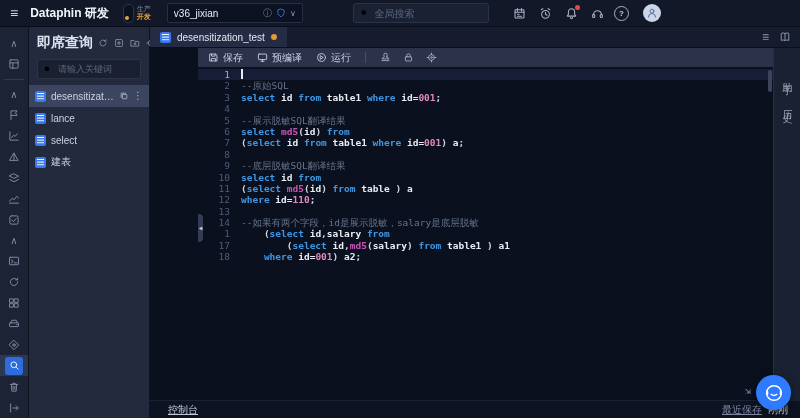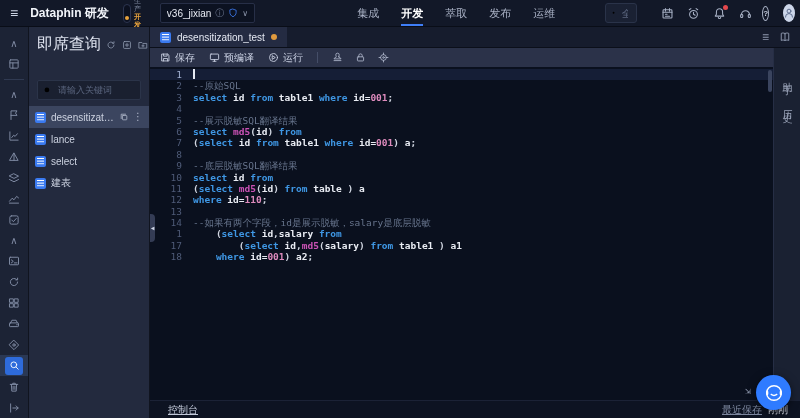--- a/index.html
+++ b/index.html
@@ -45,24 +45,24 @@
   .rail-item{width:28px;height:21px;display:flex;align-items:center;justify-content:center;color:#808ba4;cursor:pointer;font-size:10px;}
   .rail-item .i{width:12px;height:12px;}
   .rail-item.active{background:#2a3854;}
   .rail-item.active .badge-bg{width:18px;height:18px;background:#2e6bdb;border-radius:3px;display:flex;align-items:center;justify-content:center;color:#fff;}
   .rail-item.active .i{width:11px;height:11px;}
   .rail-div{width:20px;height:1px;background:#303a52;margin:4px 0;}
 
   
   .tree{width:120px;flex:0 0 120px;background:#232a3e;display:flex;flex-direction:column;border-right:1px solid #10141f;}
   .tree-head{display:flex;align-items:center;padding:7px 8px 5px;gap:5px;}
-  .tree-title{font-size:16px;font-weight:normal;color:#dde2ee;flex:1;white-space:nowrap;}
+  .tree-title{font-size:14px;font-weight:bold;color:#dde2ee;flex:1;white-space:nowrap;}
   .tree-head .thicon{color:#8d97ad;cursor:pointer;display:flex;}
   .tree-head .i{width:10px;height:10px;}
-  .tree-search{margin:20px 8px 6px;height:18px;background:#1a2030;border:1px solid #2b3449;border-radius:2px;display:flex;align-items:center;padding:0 5px;gap:4px;}
+  .tree-search{margin:2px 8px 6px;height:18px;background:#1a2030;border:1px solid #2b3449;border-radius:2px;display:flex;align-items:center;padding:0 5px;gap:4px;}
   .tree-search svg{width:9px;height:9px;color:#5a657e;flex:0 0 9px;}
   .tree-search input{background:transparent;border:0;outline:0;color:#cfd6e6;font-size:9px;width:100%;font-family:inherit;}
   .tree-search input::placeholder{color:#5a657e;}
   .tree-items{flex:1;overflow:hidden;}
   .tree-item{height:22px;display:flex;align-items:center;gap:5px;padding:0 6px;color:#ccd2e0;cursor:pointer;white-space:nowrap;}
   .tree-item.selected{background:#3b455f;}
   .tree-item .label{flex:1;overflow:hidden;text-overflow:ellipsis;font-size:10px;}
   .sqlfile{width:11px;height:11px;border-radius:2px;background:#3a7af0;position:relative;flex:0 0 11px;}
   .sqlfile::before{content:"";position:absolute;left:2px;top:2.5px;width:7px;height:1.4px;background:#fff;box-shadow:0 2.6px 0 #fff,0 5.2px 0 rgba(255,255,255,.85);}
   .row-ic{color:#aeb6c8;display:flex;align-items:center;gap:4px;}
@@ -72,21 +72,21 @@
   
   .workspace{flex:1;display:flex;flex-direction:column;min-width:0;}
   .tabbar{height:20px;flex:0 0 20px;background:#161c2d;display:flex;align-items:stretch;border-bottom:1px solid #0b0f1a;}
   .tab{background:#242b42;display:flex;align-items:center;gap:6px;padding:0 10px;cursor:pointer;}
   .tab .label{color:#e4e8f2;font-size:10px;white-space:nowrap;}
   .mod-dot{width:6px;height:6px;border-radius:50%;background:#e09a3e;}
   .tabbar-right{margin-left:auto;display:flex;align-items:center;gap:10px;padding-right:9px;color:#8d97ad;}
   .tabbar-right .glyph{font-size:12px;cursor:pointer;}
   .tabbar-right .i{width:12px;height:12px;cursor:pointer;}
 
-  .mid{flex:1;display:flex;min-height:0;}
+  .mid{flex:1;display:flex;min-height:0;padding-left:48px;}
   .editor-col{flex:1;display:flex;flex-direction:column;min-width:0;position:relative;}
   .toolbar{height:19px;flex:0 0 19px;background:#2b3249;display:flex;align-items:center;gap:14px;padding:0 10px;color:#c9d0e2;}
   .tool-btn{display:flex;align-items:center;gap:4px;cursor:pointer;white-space:nowrap;}
   .tool-btn .i{width:11px;height:11px;}
   .tool-sep{width:1px;height:11px;background:#454e68;}
   .tool-icons{display:flex;gap:12px;color:#aab2c6;}
   .tool-icons .i{width:11px;height:11px;cursor:pointer;}
 
   .code{flex:1;background:#0a101e;font-family:"DejaVu Sans Mono","Liberation Mono",monospace;font-size:9.5px;position:relative;padding-top:2px;overflow:hidden;}
   .cl{display:flex;height:11.4px;line-height:11.4px;}
@@ -265,27 +265,20 @@
       </span>
     </span>
     <span class="project">
       <span class="project-name">v36_jixian</span>
       <span class="proj-info">ⓘ</span>
       <svg class="i proj-shield">
           <use href="#s-shield"></use>
         </svg>
       <span class="proj-caret">∨</span>
     </span>
-    <span class="nav">
-        <span class="nav-item">集成</span>
-        <span class="nav-item active">开发</span>
-        <span class="nav-item">萃取</span>
-        <span class="nav-item">发布</span>
-        <span class="nav-item">运维</span>
-      </span>
     <span class="gsearch">
       <svg>
           <use href="#s-magnifier"></use>
         </svg>
       <input placeholder="全局搜索" style="">
     </span>
     <span class="top-icons">
         <span class="tbicon">
           <svg class="i">
             <use href="#s-calendar"></use>

